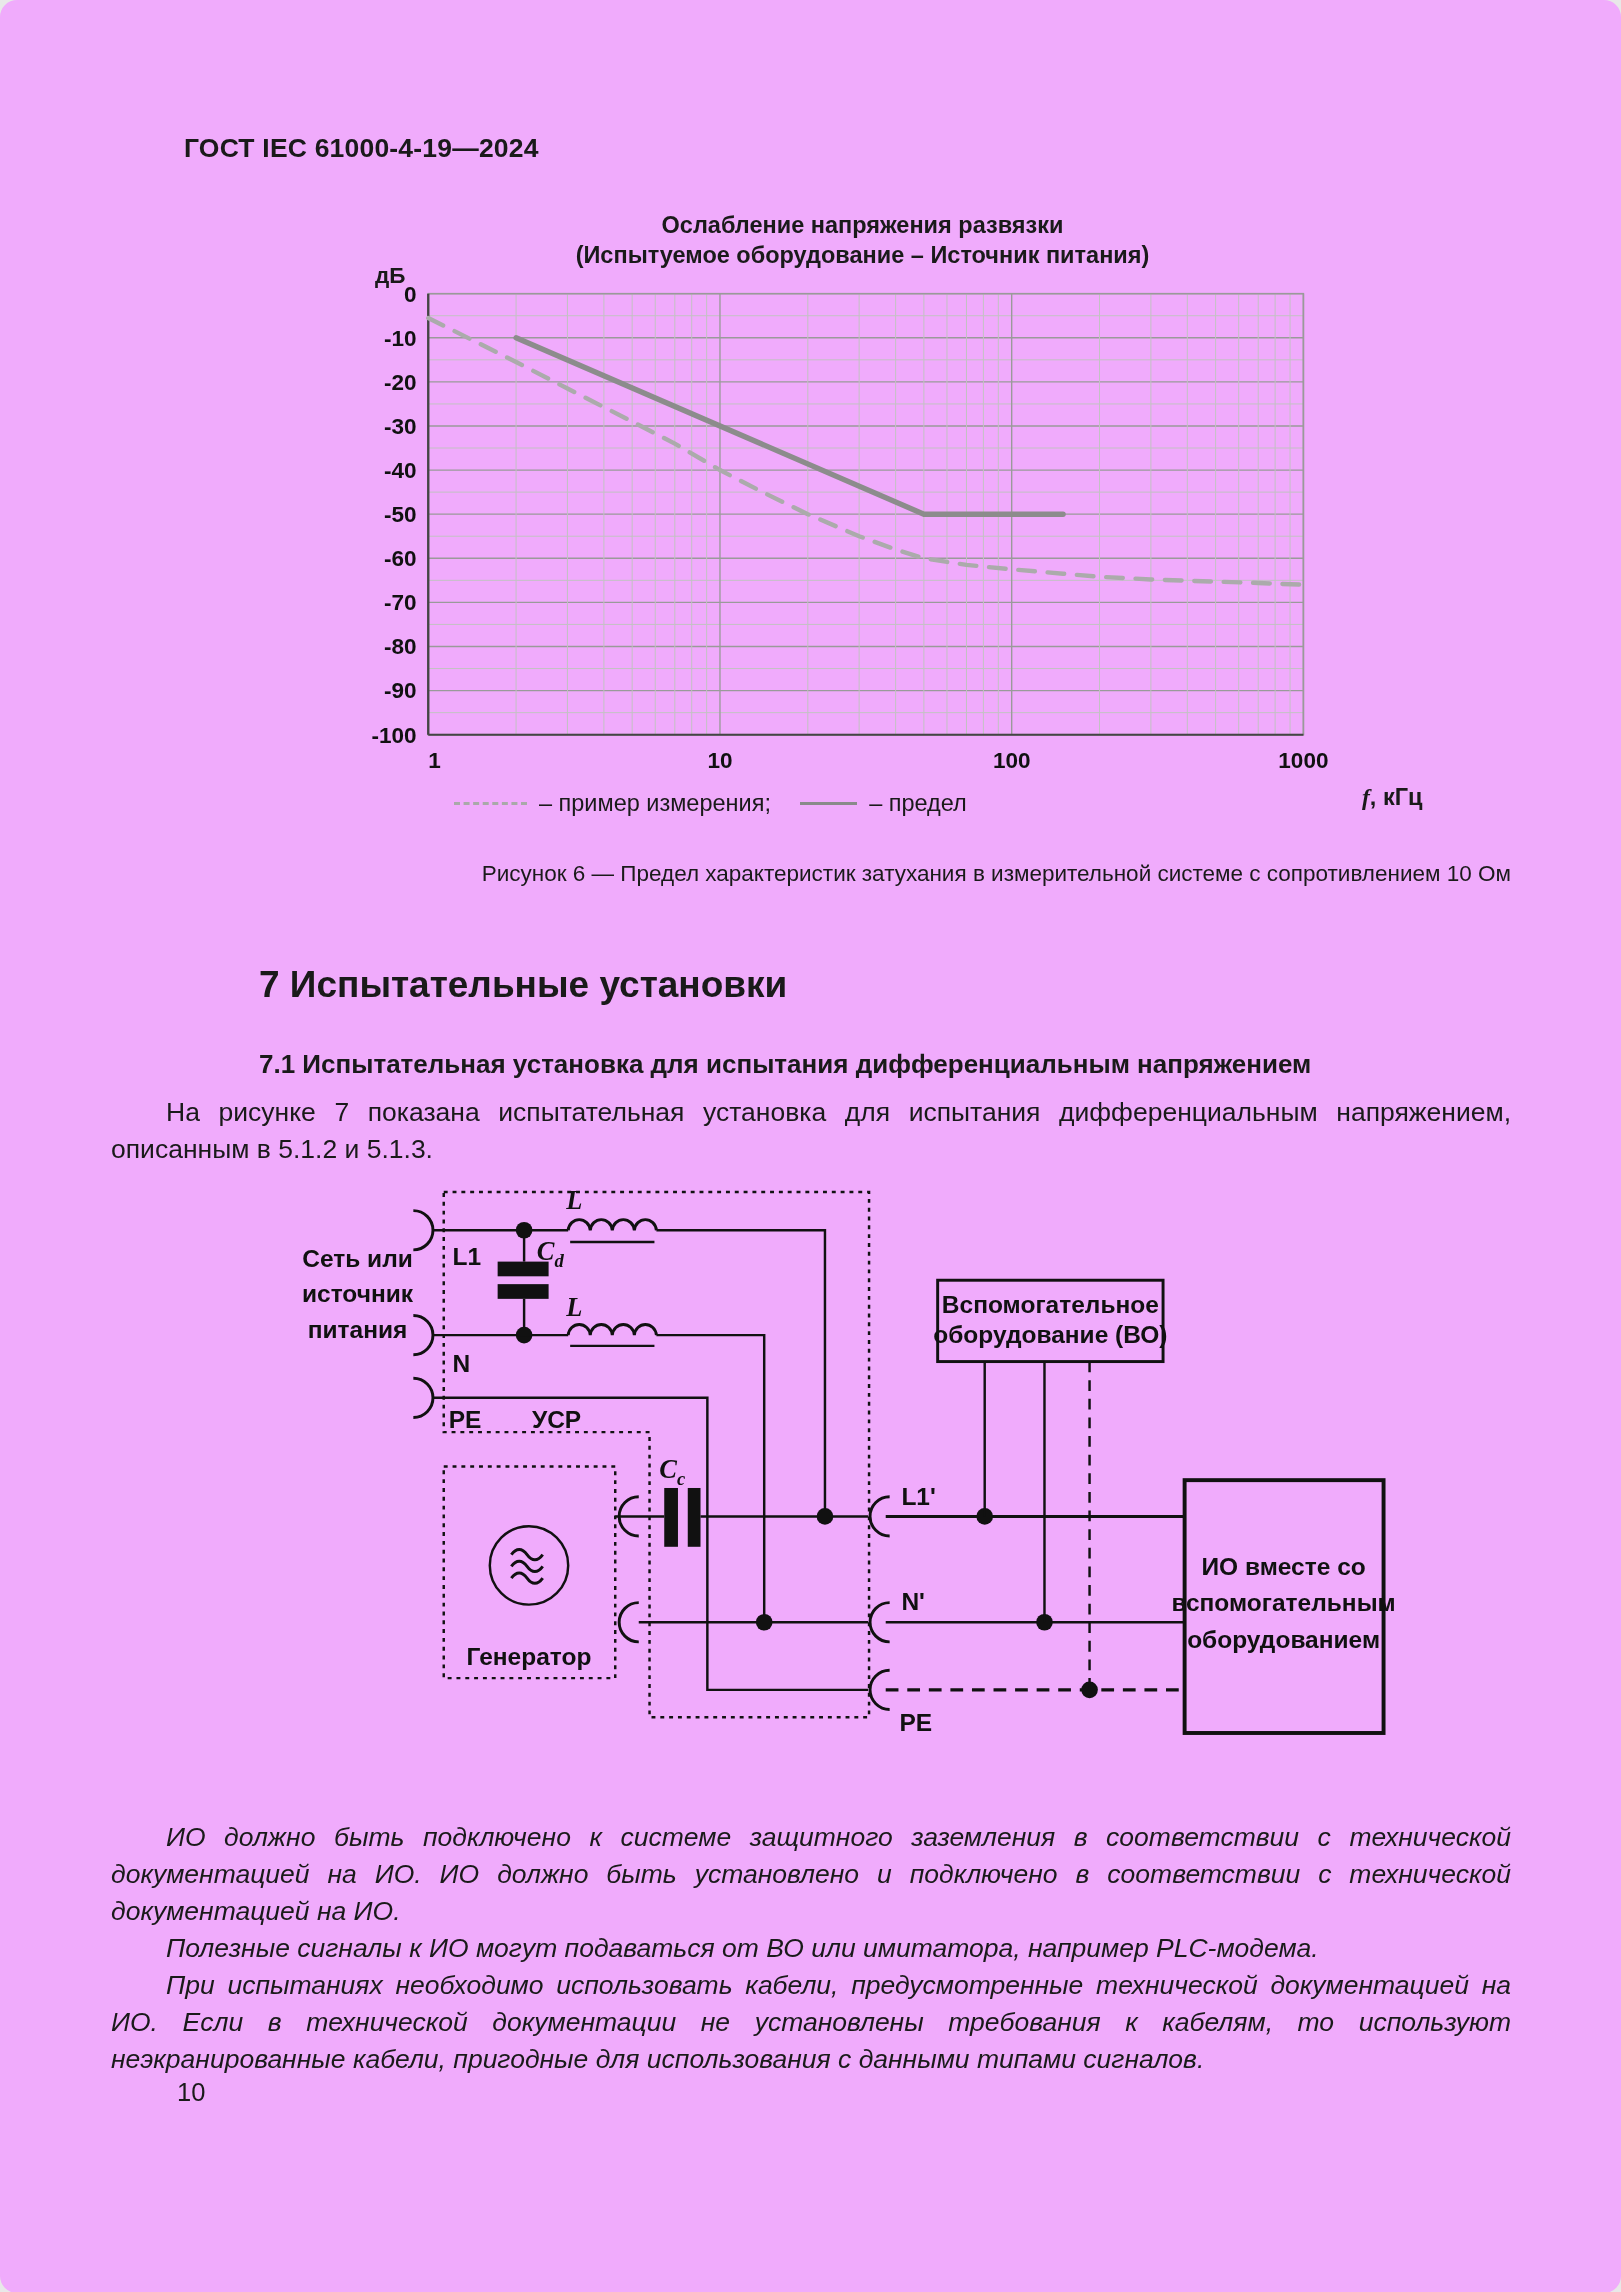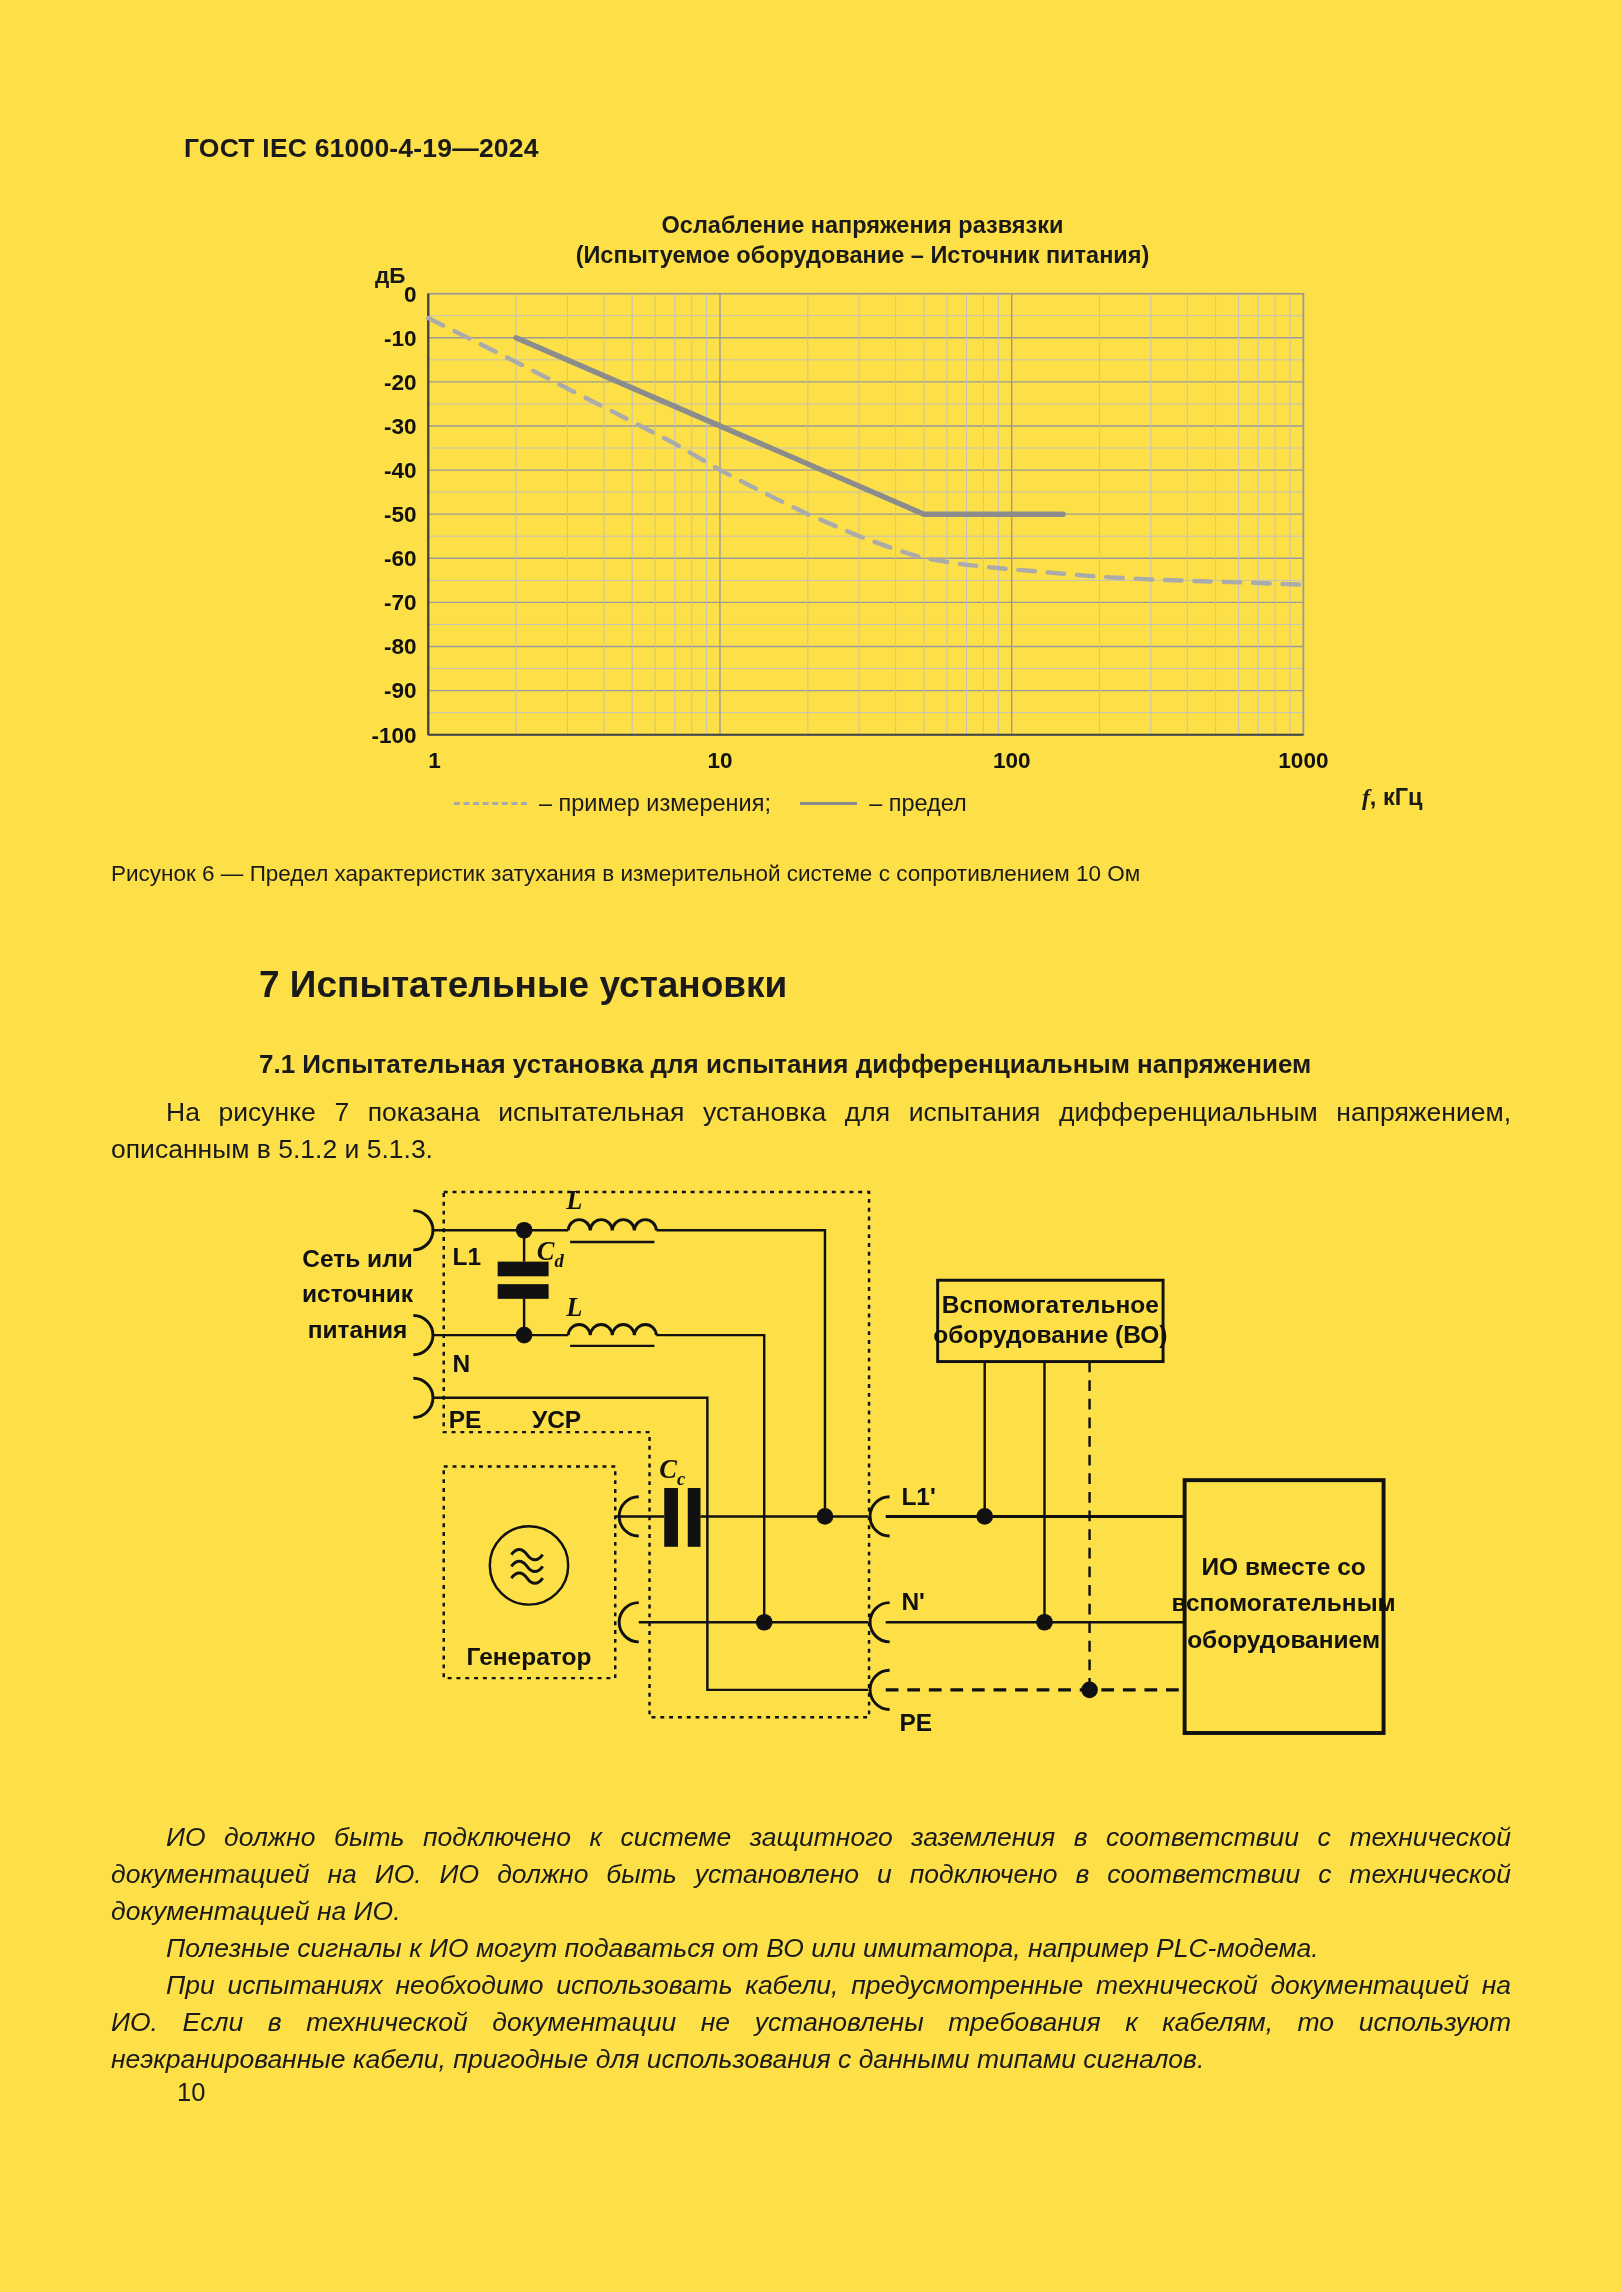--- a/index.html
+++ b/index.html
@@ -1,27 +1,27 @@
 <!DOCTYPE html>
 <html><head>
 <meta charset="utf-8">
 <style>
   html,body{margin:0;padding:0;background:#e8e8e8;}
-  .page{position:relative;width:1621px;height:2293px;background:#fde047;
-        font-family:"Liberation Sans",sans-serif;color:#1a1a1a;overflow:hidden;}
+  .page{position:relative;width:1621px;height:2293px;background:#f0abfc;
+        font-family:"Liberation Sans",sans-serif;color:#1a1a1a;overflow:hidden;border-radius:17px;}
   .abs{position:absolute;}
   .hdr{left:184px;top:133px;font-size:26.5px;font-weight:bold;letter-spacing:0.2px;}
   .chart-title{left:392px;top:210px;width:941px;text-align:center;font-size:23.5px;font-weight:bold;line-height:30px;}
   .db-label{left:375px;top:263px;font-size:22.5px;font-weight:bold;}
   .fkhz{left:1362px;top:784px;font-size:23.5px;font-weight:bold;}
   .fkhz .it{font-style:italic;font-family:"Liberation Serif",serif;}
   .legend{left:0;top:790px;width:1421px;display:flex;justify-content:center;align-items:center;gap:11.8px;font-size:23.5px;}
   .dash-sample{width:73px;height:0;border-top:3.9px dashed #a9a9a9;}
   .solid-sample{width:57px;height:0;border-top:3.9px solid #8a8a8a;}
-  .cap6{left:111px;top:861px;width:1400px;text-align:left;font-size:22.5px;}
+  .cap6{left:111px;top:861px;width:1400px;text-align:right;font-size:22.5px;}
   .h7{left:259px;top:964px;font-size:37px;font-weight:bold;}
   .h71{left:259px;top:1049px;font-size:26px;font-weight:bold;}
   .para{font-size:26.5px;line-height:37px;text-align:justify;}
   .para p{margin:0;text-indent:55px;}
   .p1{left:111px;top:1094px;width:1400px;}
   .cap7{left:111px;top:1737px;width:1400px;text-align:center;font-size:22.5px;line-height:32px;}
   .pblock{left:111px;top:1819px;width:1400px;font-style:italic;}
   .pagenum{left:177px;top:2078px;font-size:25.5px;}
   svg text{font-family:"Liberation Sans",sans-serif;}
   .dlabel{font-size:25px;font-weight:bold;fill:#111;}

